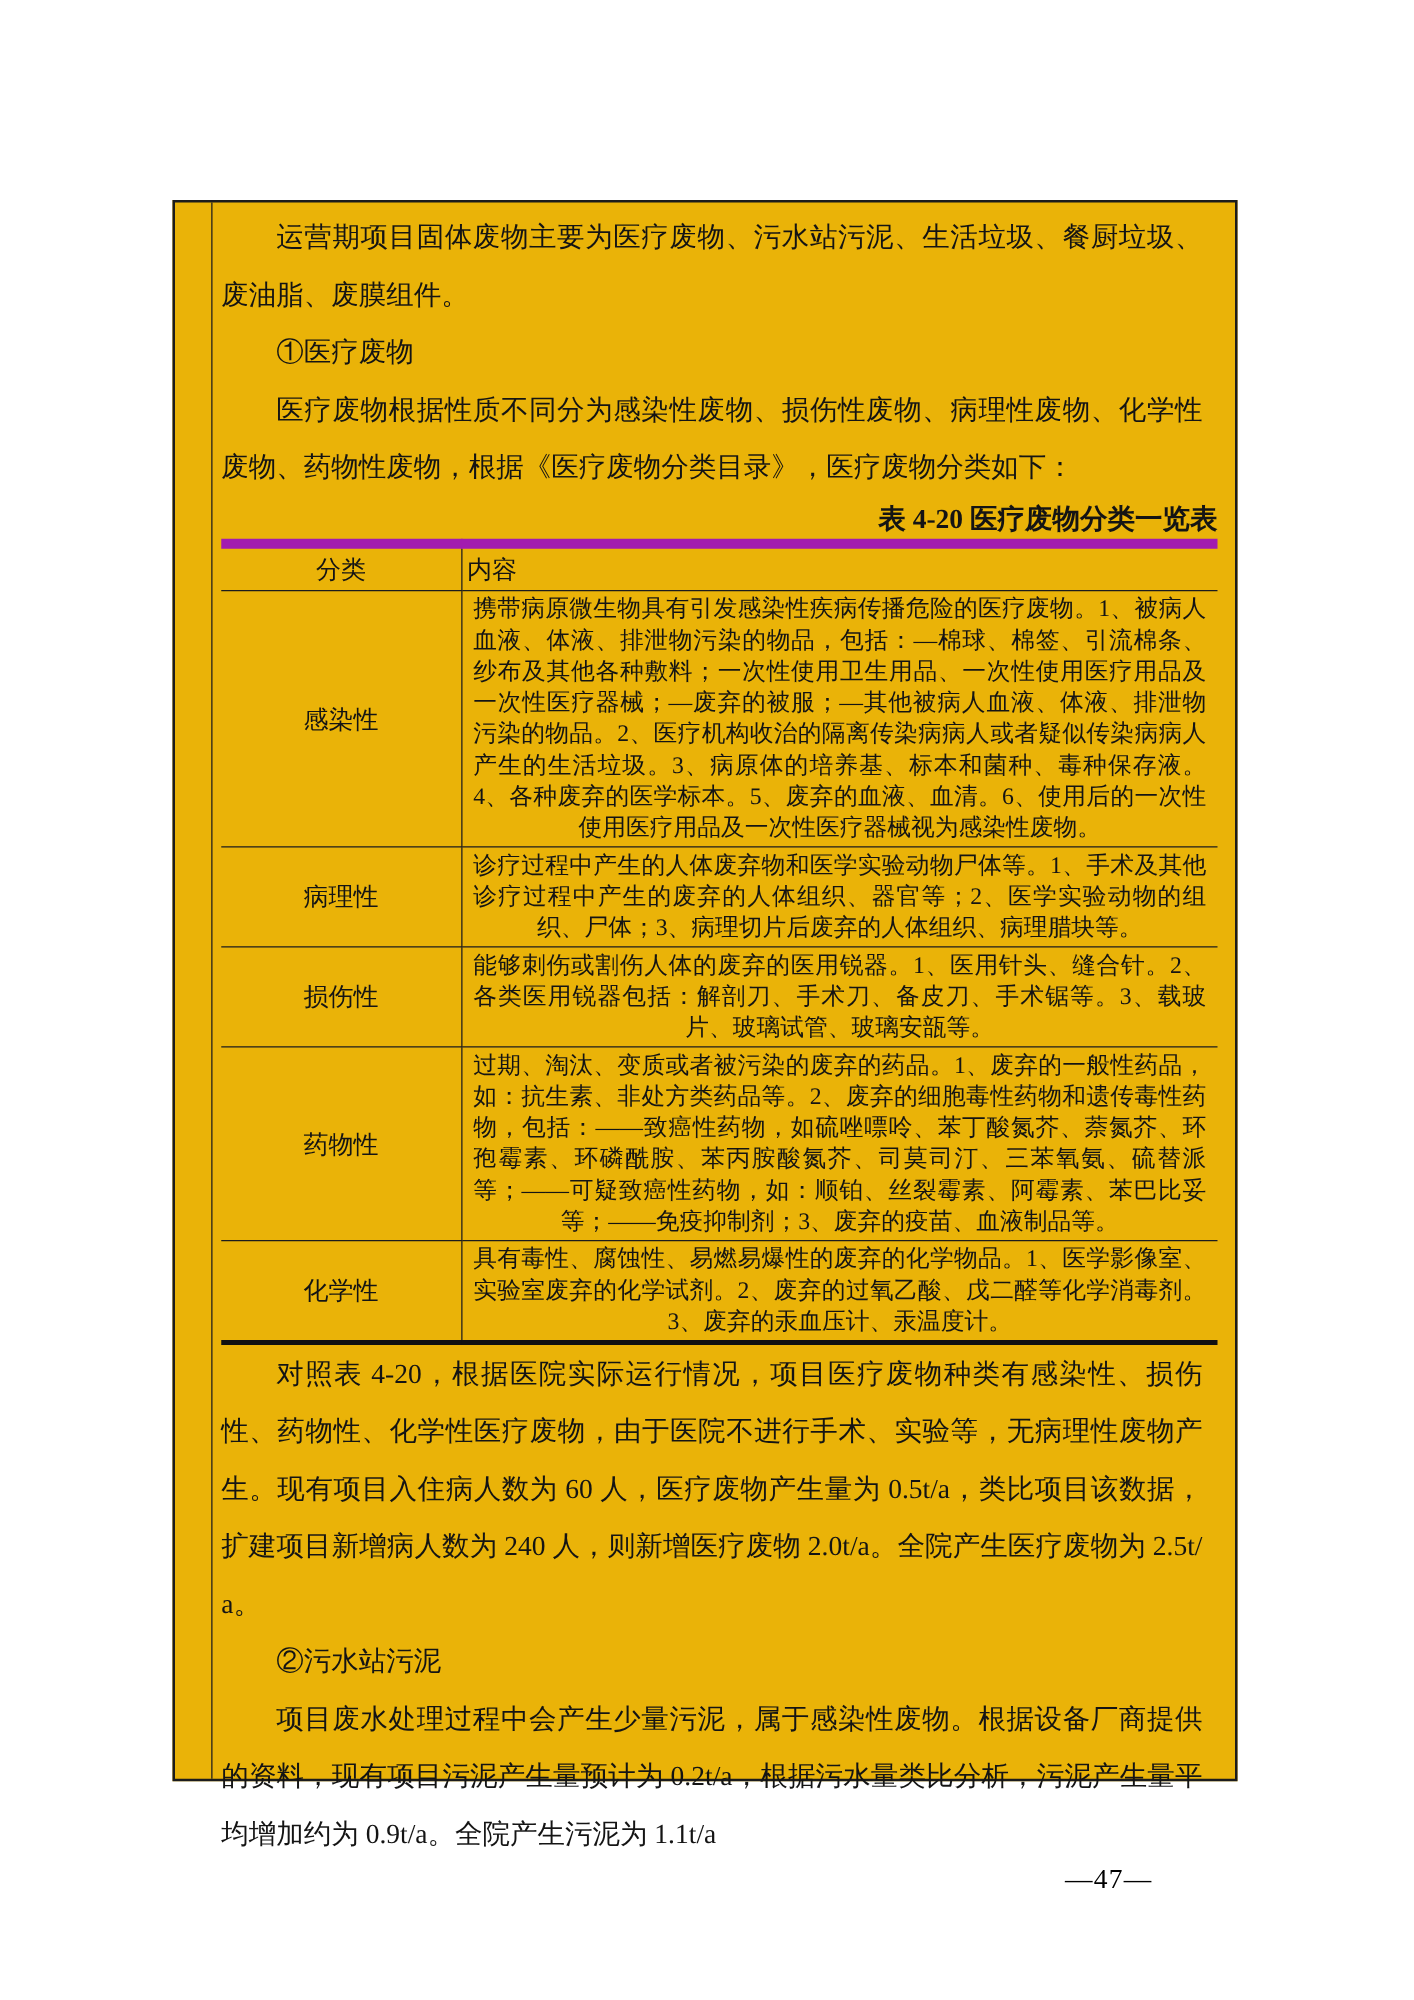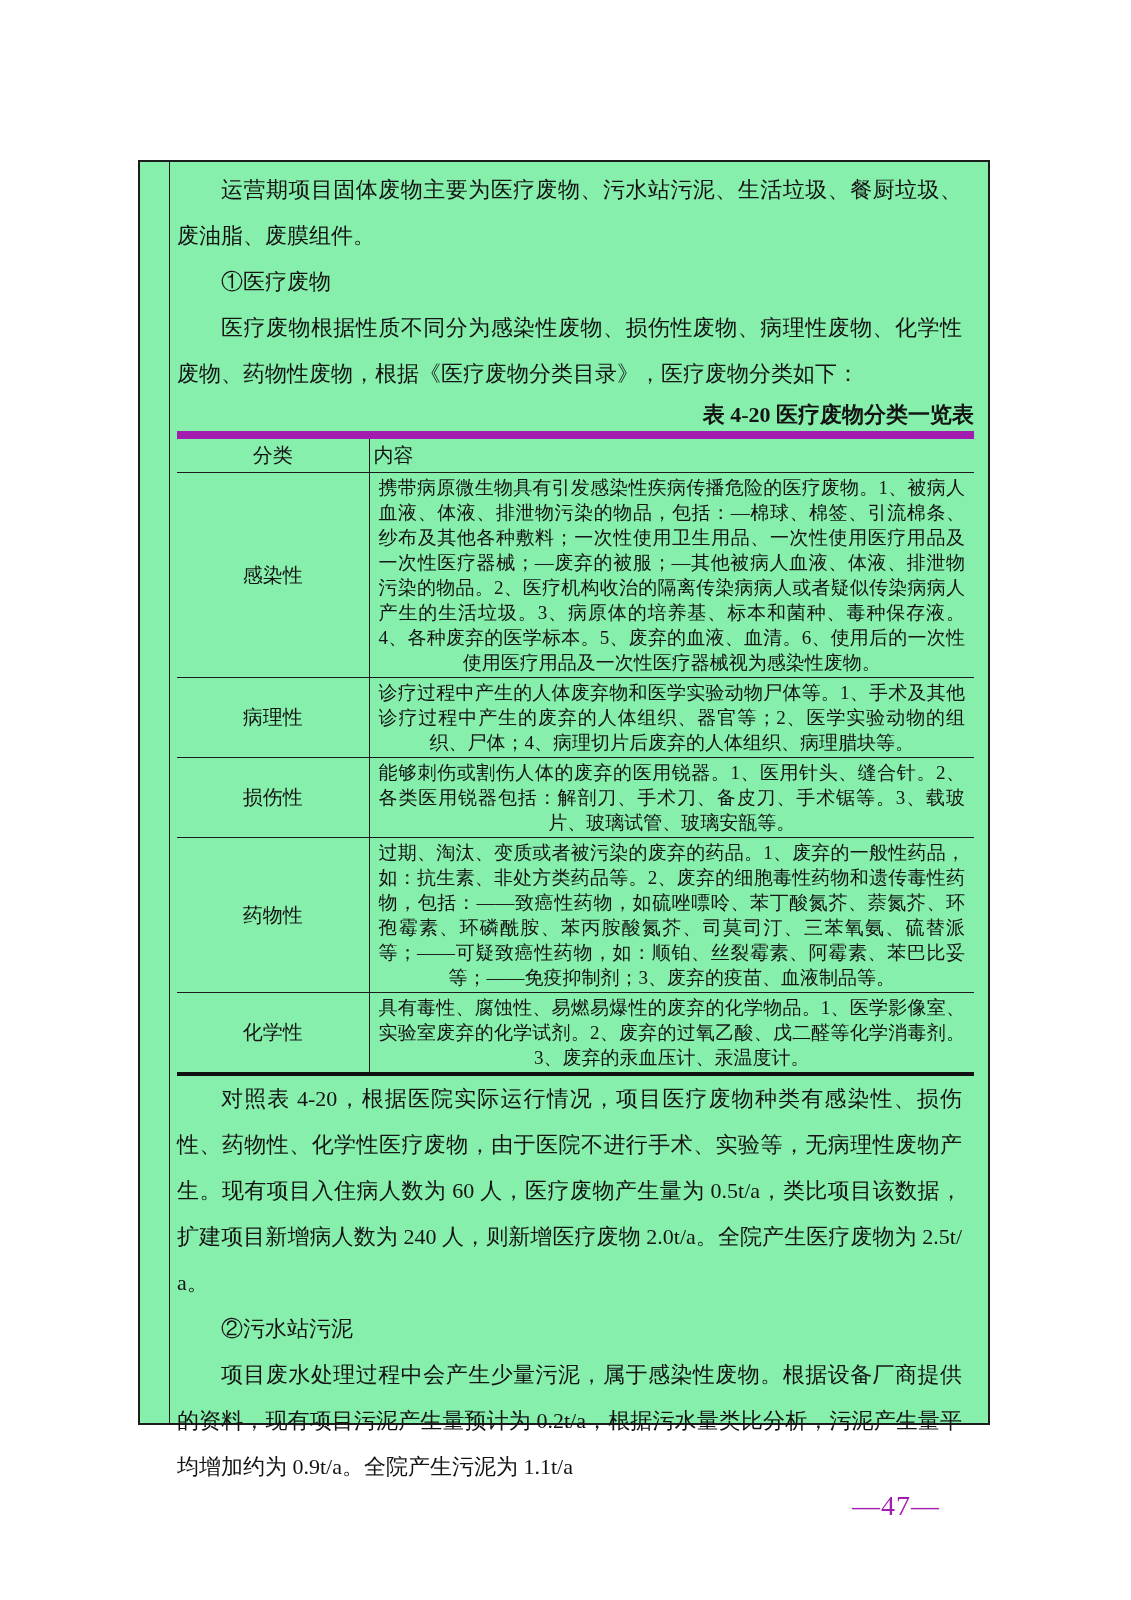--- a/index.html
+++ b/index.html
@@ -11,21 +11,21 @@
     color: #141414;
   }
   .frame {
     position: absolute;
     left: 138px;
     top: 160px;
     width: 852px;
     height: 1265px;
     border: 2px solid #1c1c1c;
     display: flex;
-    background: #86efac;
+    background: #eab308;
   }
   .gutter {
     width: 30px;
     flex: none;
     border-right: 1.5px solid #1c1c1c;
   }
   .content {
     flex: 1;
     padding: 5px 6px 0 7px;
     overflow: visible;
@@ -78,23 +78,23 @@
     line-height: 25px;
     padding: 2px 9px;
     text-align: justify;
     text-align-last: center;
     word-break: break-all;
   }
   .page-number {
     position: absolute;
     left: 852px;
     top: 1490px;
-    font-size: 28px;
+    font-size: 22px;
     letter-spacing: 1px;
-    color: #a21caf;
+    color: #000000;
   }
 </style>
 </head>
 <body>
 
 <div class="frame">
   <div class="gutter"></div>
   <div class="content">
 
     <p class="para">运营期项目固体废物主要为医疗废物、污水站污泥、生活垃圾、餐厨垃圾、废油脂、废膜组件。</p>
@@ -110,21 +110,21 @@
           <th>内容</th>
         </tr>
       </thead>
       <tbody>
         <tr>
           <td class="cell-cat">感染性</td>
           <td class="cell-desc">携带病原微生物具有引发感染性疾病传播危险的医疗废物。1、被病人血液、体液、排泄物污染的物品，包括：—棉球、棉签、引流棉条、纱布及其他各种敷料；一次性使用卫生用品、一次性使用医疗用品及一次性医疗器械；—废弃的被服；—其他被病人血液、体液、排泄物污染的物品。2、医疗机构收治的隔离传染病病人或者疑似传染病病人产生的生活垃圾。3、病原体的培养基、标本和菌种、毒种保存液。4、各种废弃的医学标本。5、废弃的血液、血清。6、使用后的一次性使用医疗用品及一次性医疗器械视为感染性废物。</td>
         </tr>
         <tr>
           <td class="cell-cat">病理性</td>
-          <td class="cell-desc">诊疗过程中产生的人体废弃物和医学实验动物尸体等。1、手术及其他诊疗过程中产生的废弃的人体组织、器官等；2、医学实验动物的组织、尸体；4、病理切片后废弃的人体组织、病理腊块等。</td>
+          <td class="cell-desc">诊疗过程中产生的人体废弃物和医学实验动物尸体等。1、手术及其他诊疗过程中产生的废弃的人体组织、器官等；2、医学实验动物的组织、尸体；3、病理切片后废弃的人体组织、病理腊块等。</td>
         </tr>
         <tr>
           <td class="cell-cat">损伤性</td>
           <td class="cell-desc">能够刺伤或割伤人体的废弃的医用锐器。1、医用针头、缝合针。2、各类医用锐器包括：解剖刀、手术刀、备皮刀、手术锯等。3、载玻片、玻璃试管、玻璃安瓿等。</td>
         </tr>
         <tr>
           <td class="cell-cat">药物性</td>
           <td class="cell-desc">过期、淘汰、变质或者被污染的废弃的药品。1、废弃的一般性药品，如：抗生素、非处方类药品等。2、废弃的细胞毒性药物和遗传毒性药物，包括：——致癌性药物，如硫唑嘌呤、苯丁酸氮芥、萘氮芥、环孢霉素、环磷酰胺、苯丙胺酸氮芥、司莫司汀、三苯氧氨、硫替派等；——可疑致癌性药物，如：顺铂、丝裂霉素、阿霉素、苯巴比妥等；——免疫抑制剂；3、废弃的疫苗、血液制品等。</td>
         </tr>
         <tr>

